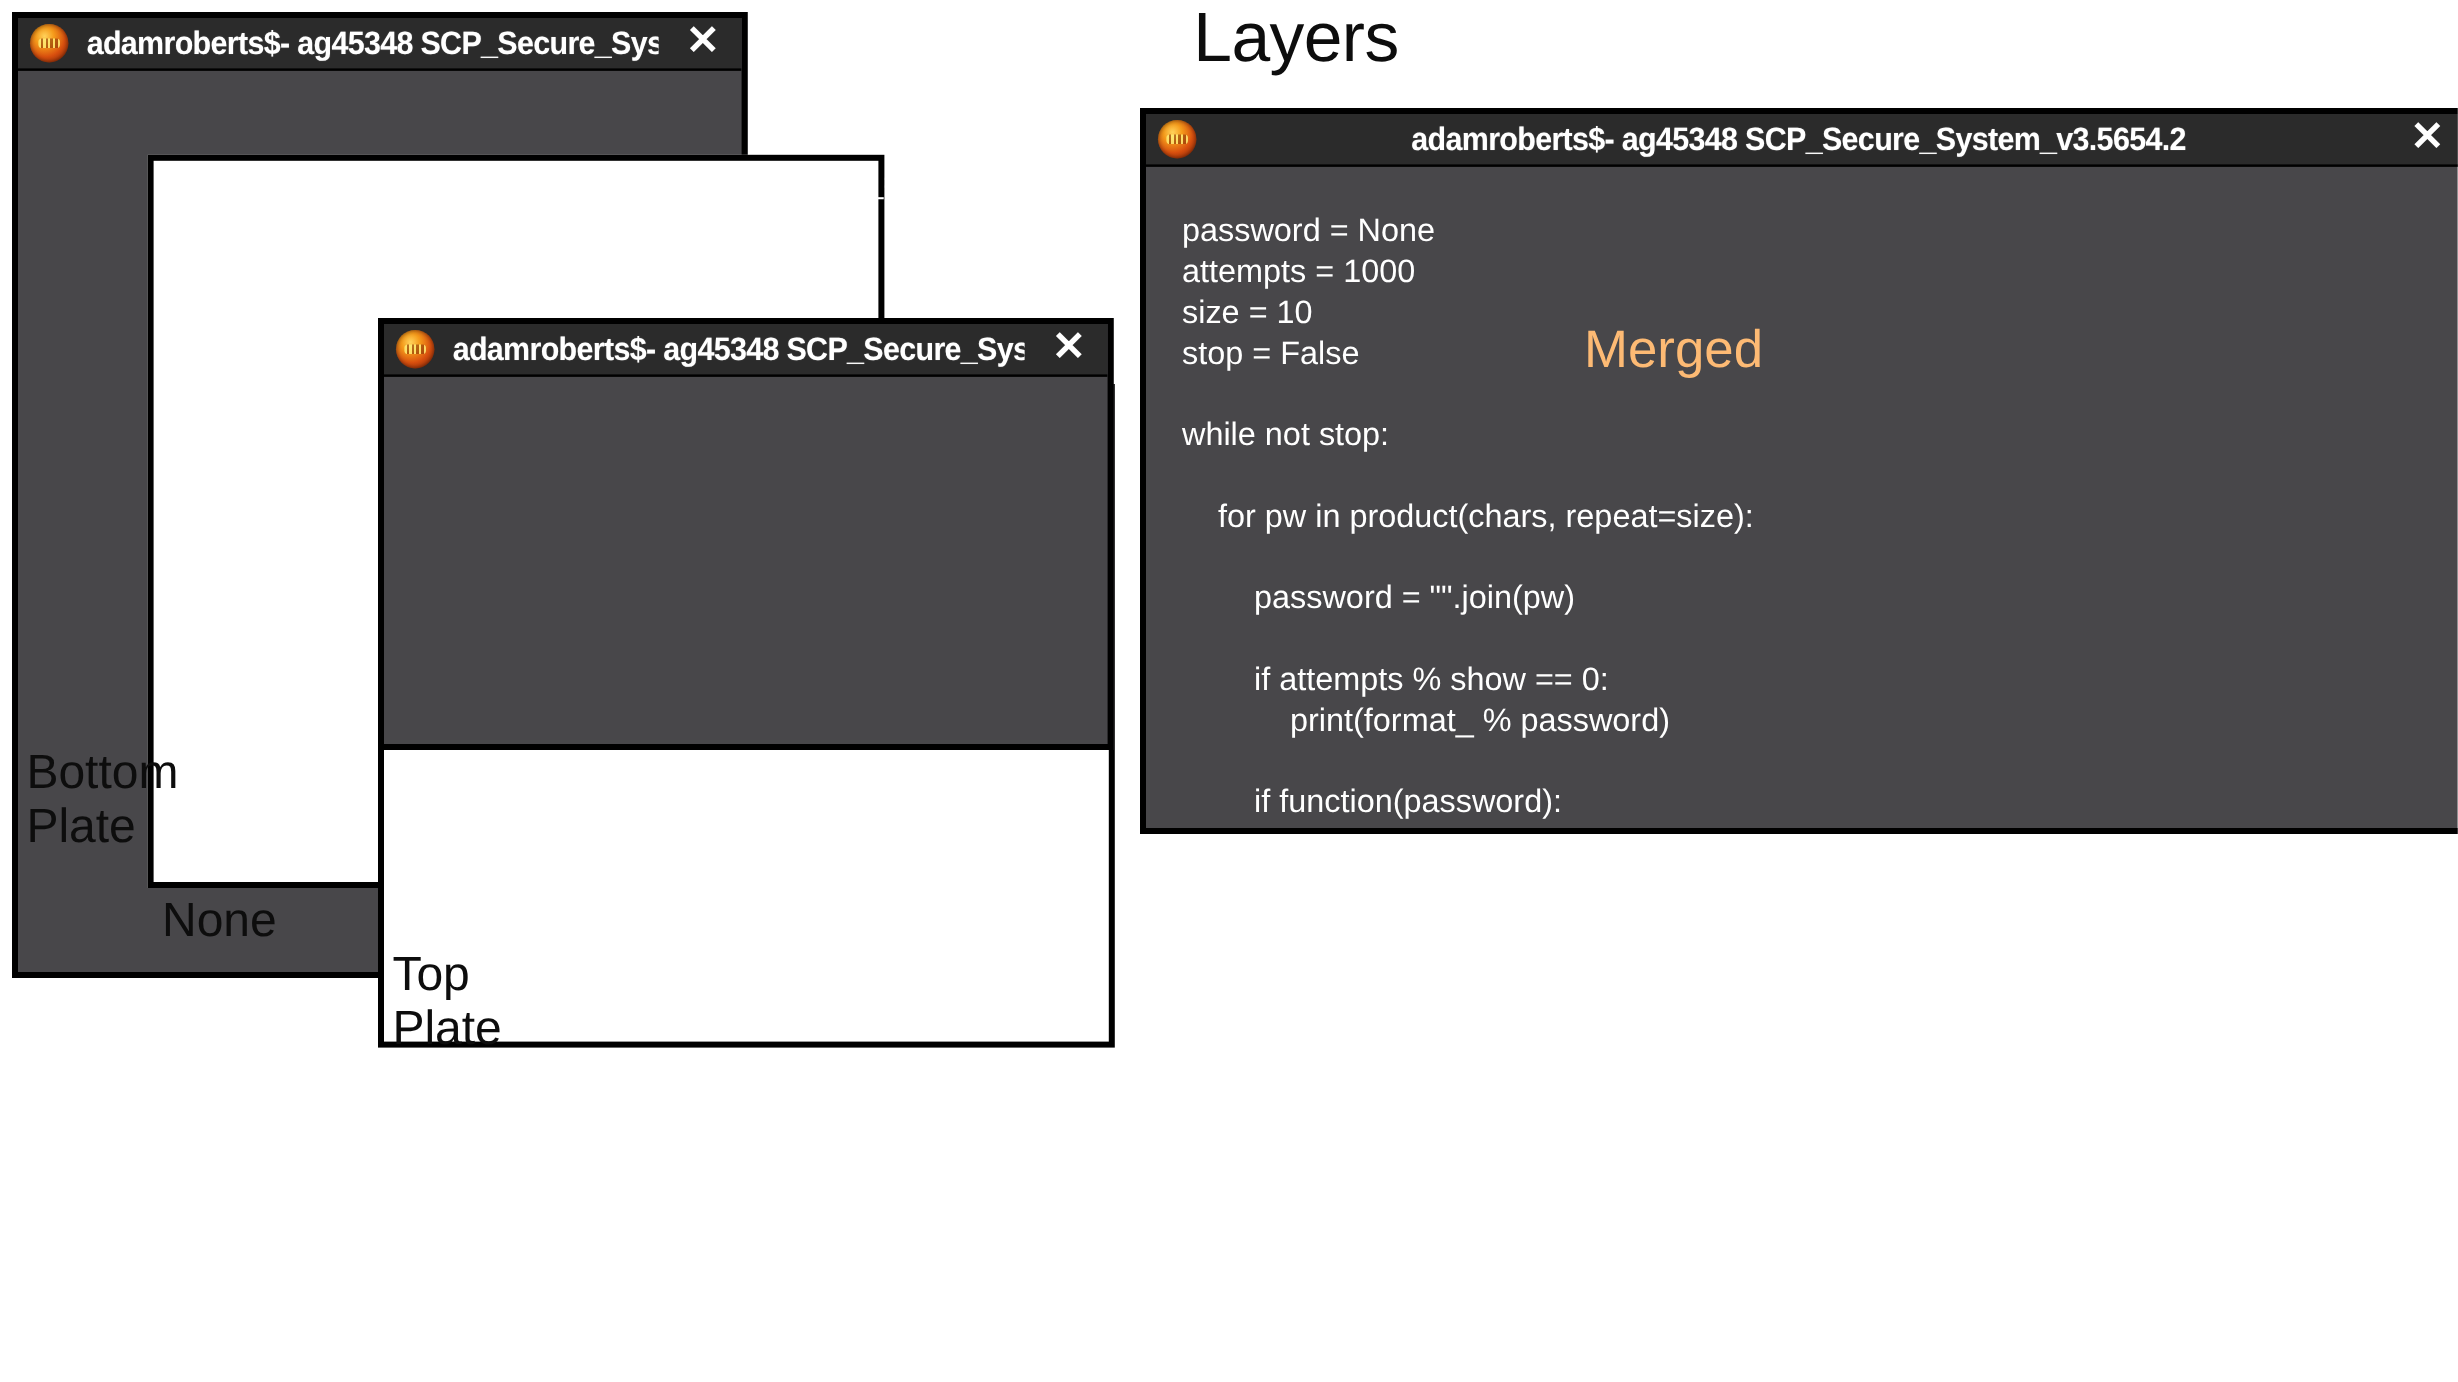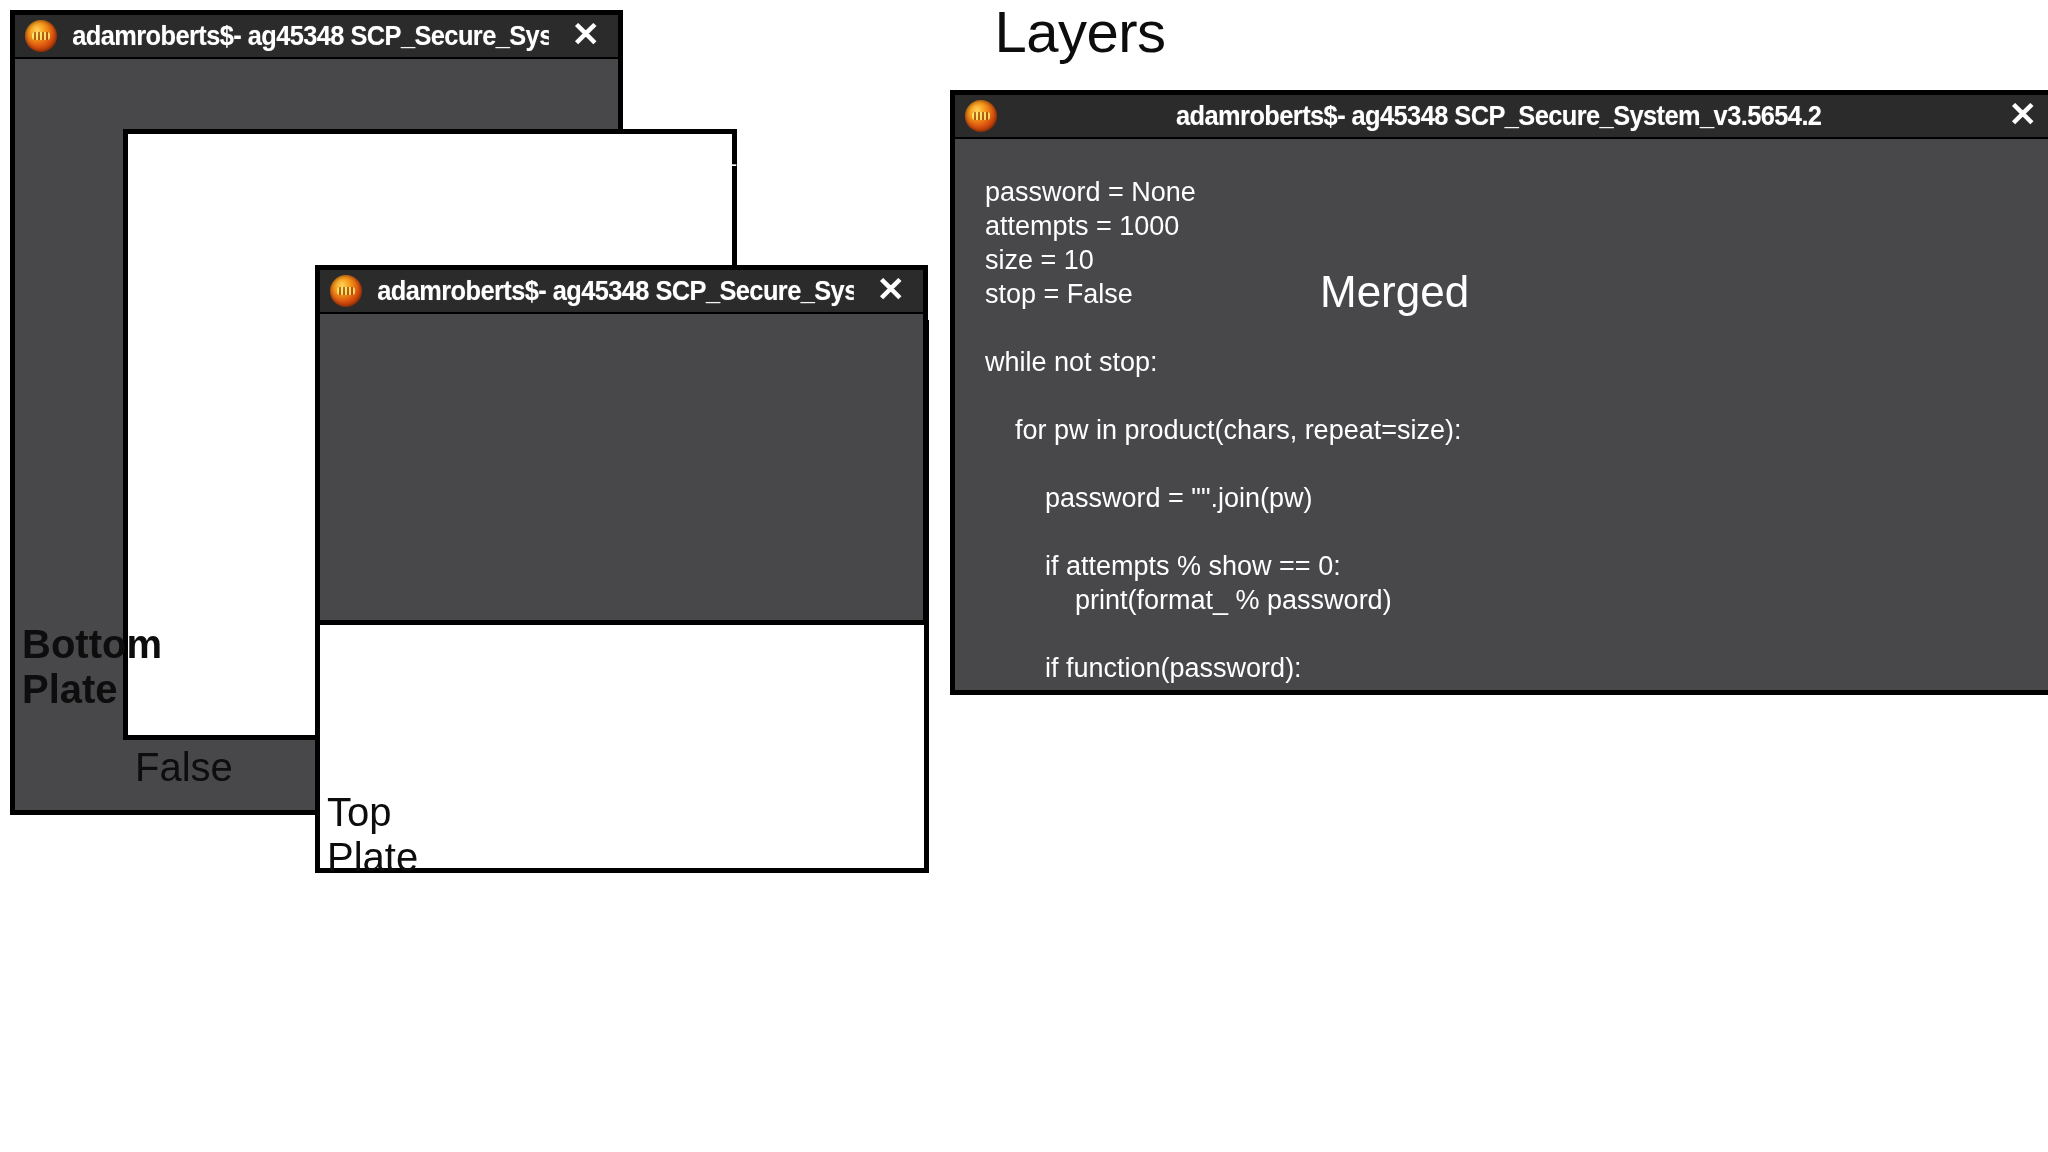--- a/index.html
+++ b/index.html
@@ -153,21 +153,20 @@
   }
   #label-text {
     left: 135px;
     top: 745px;
     z-index: 21;
   }
   #label-bottom-plate {
     left: 22px;
     top: 622px;
     z-index: 21;
-    font-weight: bold;
   }
   #win-middle {
     left: 315px;
     top: 265px;
     width: 613px;
     height: 360px;
     z-index: 30;
   }
   #plate-top {
     left: 315px;
@@ -186,21 +185,21 @@
     top: 90px;
     width: 1110px;
     height: 605px;
     z-index: 40;
   }
   #merged-watermark {
     position: absolute;
     left: 365px;
     top: 128px;
     font-size: 44px;
-    color: #ffffff;
+    color: #fdba74;
     font-family: "Liberation Sans", sans-serif;
     z-index: 5;
   }
   
   #win-merged .code {
     top: -28px;
   }
   #win-merged .code-line {
     height: 34px;
     font-size: 27px;
@@ -225,21 +224,21 @@
 
 <div class="plate" id="plate-text"></div>
 
 <div id="text-layer-code" style="position:absolute; left:137px; top:139px; width:600px; height:600px; z-index:22; overflow:hidden;">
   <div class="code" id="text-layer-code-lines"><div class="code-line">def findPassword(chars, function, show=50, format_="%s"):</div><div class="code-line">&nbsp;</div><div class="code-line">    password = None</div><div class="code-line">    attempts = 1000</div><div class="code-line">    size = 10</div><div class="code-line">    stop = False</div><div class="code-line">&nbsp;</div><div class="code-line">    while not stop:</div><div class="code-line">&nbsp;</div><div class="code-line">        for pw in product(chars, repeat=size):</div><div class="code-line">&nbsp;</div><div class="code-line">            password = "".join(pw)</div><div class="code-line">&nbsp;</div><div class="code-line">            if attempts % show == 0:</div><div class="code-line">                print(format_ % password)</div><div class="code-line">&nbsp;</div><div class="code-line">            if function(password):</div><div class="code-line">                stop = True</div><div class="code-line">                break</div><div class="code-line">            else:</div><div class="code-line">                attempts += 1</div></div>
 </div>
 
 <div class="plate-label" id="label-bottom-plate">Bottom
 Plate</div>
 
-<div class="plate-label" id="label-text">False</div>
+<div class="plate-label" id="label-text">None</div>
 
 <div class="plate" id="plate-top"></div>
 
 <div class="plate-label" id="label-top-plate">Top
 Plate</div>
 
 <div class="term" id="win-middle">
   <div class="term-titlebar">
     <div class="term-icon"></div>
     <div class="term-title">adamroberts$- ag45348 SCP_Secure_System_v3.5654.2</div>

